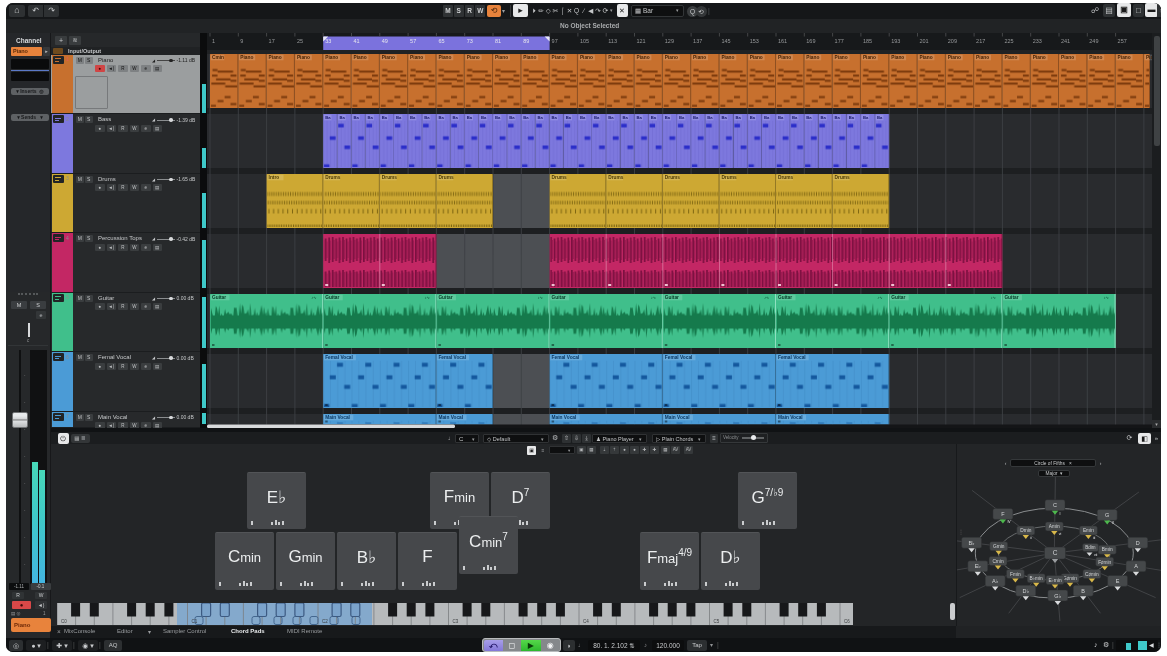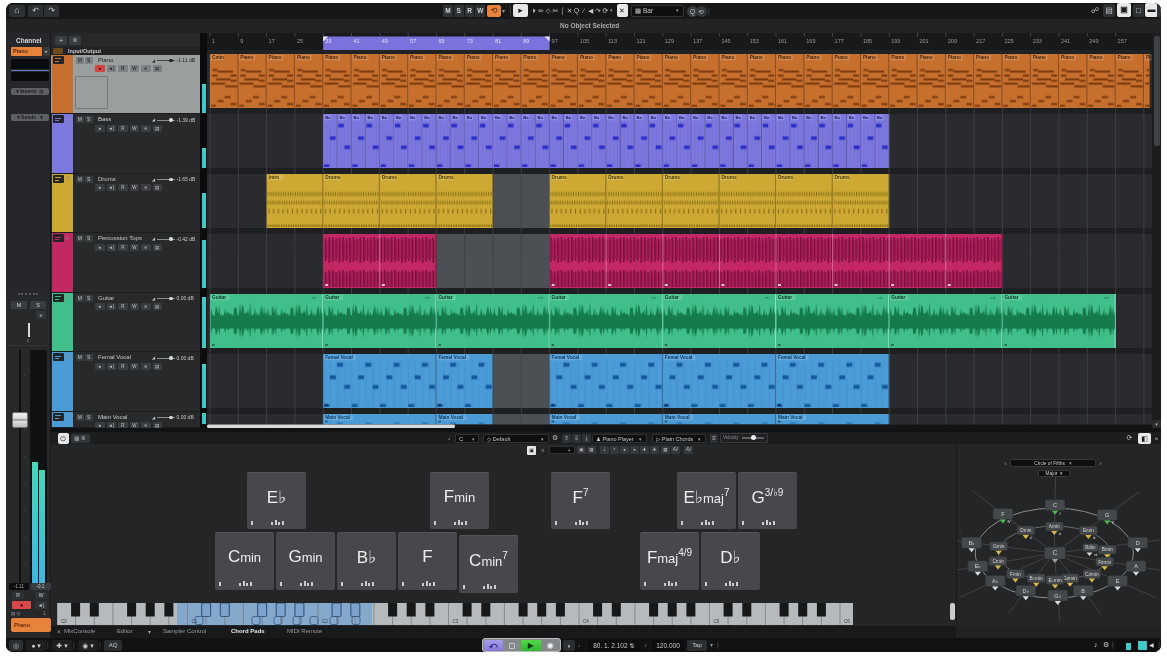--- a/index.html
+++ b/index.html
@@ -1289,38 +1289,30 @@
       <div style="left:35px;bottom:4px;width:1.5px;height:4px;background:#caccce;"></div>
     </div>
 <div class="" style="left:424px;top:469px;width:59px;height:57px;background:#46484b;border-radius:2px;border-top:1px solid #525457;">
       <div style="position:relative;width:100%;text-align:center;margin-top:14px;font-size:17px;color:#eceeef;">F<span style="font-size:13px;">min</span></div>
       <div style="left:4px;bottom:4px;width:1.5px;height:4px;background:#caccce;"></div>
       <div style="left:24px;bottom:4px;width:1.5px;height:3px;background:#caccce;"></div>
       <div style="left:28px;bottom:4px;width:1.5px;height:5px;background:#caccce;"></div>
       <div style="left:31px;bottom:4px;width:1.5px;height:3px;background:#caccce;"></div>
       <div style="left:35px;bottom:4px;width:1.5px;height:4px;background:#caccce;"></div>
     </div>
-<div class="" style="left:545px;top:469px;width:59px;height:57px;background:#46484b;border-radius:2px;border-top:1px solid #525457;">
-      <div style="position:relative;width:100%;text-align:center;margin-top:14px;font-size:17px;color:#eceeef;">F<span style="font-size:10px;vertical-align:7px;">7</span></div>
+<div class="" style="left:485px;top:469px;width:59px;height:57px;background:#46484b;border-radius:2px;border-top:1px solid #525457;">
+      <div style="position:relative;width:100%;text-align:center;margin-top:14px;font-size:17px;color:#eceeef;">D<span style="font-size:10px;vertical-align:7px;">7</span></div>
       <div style="left:4px;bottom:4px;width:1.5px;height:4px;background:#caccce;"></div>
       <div style="left:24px;bottom:4px;width:1.5px;height:3px;background:#caccce;"></div>
       <div style="left:28px;bottom:4px;width:1.5px;height:5px;background:#caccce;"></div>
       <div style="left:31px;bottom:4px;width:1.5px;height:3px;background:#caccce;"></div>
       <div style="left:35px;bottom:4px;width:1.5px;height:4px;background:#caccce;"></div>
     </div>
-<div class="" style="left:671px;top:469px;width:59px;height:57px;background:#46484b;border-radius:2px;border-top:1px solid #525457;">
-      <div style="position:relative;width:100%;text-align:center;margin-top:14px;font-size:17px;color:#eceeef;">E♭<span style="font-size:13px;">maj</span><span style="font-size:10px;vertical-align:7px;">7</span></div>
-      <div style="left:4px;bottom:4px;width:1.5px;height:4px;background:#caccce;"></div>
-      <div style="left:24px;bottom:4px;width:1.5px;height:3px;background:#caccce;"></div>
-      <div style="left:28px;bottom:4px;width:1.5px;height:5px;background:#caccce;"></div>
-      <div style="left:31px;bottom:4px;width:1.5px;height:3px;background:#caccce;"></div>
-      <div style="left:35px;bottom:4px;width:1.5px;height:4px;background:#caccce;"></div>
-    </div>
 <div class="" style="left:732px;top:469px;width:59px;height:57px;background:#46484b;border-radius:2px;border-top:1px solid #525457;">
-      <div style="position:relative;width:100%;text-align:center;margin-top:14px;font-size:17px;color:#eceeef;">G<span style="font-size:10px;vertical-align:7px;">3/♭9</span></div>
+      <div style="position:relative;width:100%;text-align:center;margin-top:14px;font-size:17px;color:#eceeef;">G<span style="font-size:10px;vertical-align:7px;">7/♭9</span></div>
       <div style="left:4px;bottom:4px;width:1.5px;height:4px;background:#caccce;"></div>
       <div style="left:24px;bottom:4px;width:1.5px;height:3px;background:#caccce;"></div>
       <div style="left:28px;bottom:4px;width:1.5px;height:5px;background:#caccce;"></div>
       <div style="left:31px;bottom:4px;width:1.5px;height:3px;background:#caccce;"></div>
       <div style="left:35px;bottom:4px;width:1.5px;height:4px;background:#caccce;"></div>
     </div>
 <div class="" style="left:209px;top:528.5px;width:59px;height:58px;background:#46484b;border-radius:2px;border-top:1px solid #525457;">
       <div style="position:relative;width:100%;text-align:center;margin-top:14px;font-size:17px;color:#eceeef;">C<span style="font-size:13px;">min</span></div>
       <div style="left:4px;bottom:4px;width:1.5px;height:4px;background:#caccce;"></div>
       <div style="left:24px;bottom:4px;width:1.5px;height:3px;background:#caccce;"></div>
@@ -1345,21 +1337,21 @@
       <div style="left:35px;bottom:4px;width:1.5px;height:4px;background:#caccce;"></div>
     </div>
 <div class="" style="left:392px;top:528.5px;width:59px;height:58px;background:#46484b;border-radius:2px;border-top:1px solid #525457;">
       <div style="position:relative;width:100%;text-align:center;margin-top:14px;font-size:17px;color:#eceeef;">F</div>
       <div style="left:4px;bottom:4px;width:1.5px;height:4px;background:#caccce;"></div>
       <div style="left:24px;bottom:4px;width:1.5px;height:3px;background:#caccce;"></div>
       <div style="left:28px;bottom:4px;width:1.5px;height:5px;background:#caccce;"></div>
       <div style="left:31px;bottom:4px;width:1.5px;height:3px;background:#caccce;"></div>
       <div style="left:35px;bottom:4px;width:1.5px;height:4px;background:#caccce;"></div>
     </div>
-<div class="" style="left:453px;top:532px;width:59px;height:58px;background:#46484b;border-radius:2px;border-top:1px solid #525457;">
+<div class="" style="left:453px;top:513px;width:59px;height:58px;background:#46484b;border-radius:2px;border-top:1px solid #525457;">
       <div style="position:relative;width:100%;text-align:center;margin-top:14px;font-size:17px;color:#eceeef;">C<span style="font-size:13px;">min</span><span style="font-size:10px;vertical-align:7px;">7</span></div>
       <div style="left:4px;bottom:4px;width:1.5px;height:4px;background:#caccce;"></div>
       <div style="left:24px;bottom:4px;width:1.5px;height:3px;background:#caccce;"></div>
       <div style="left:28px;bottom:4px;width:1.5px;height:5px;background:#caccce;"></div>
       <div style="left:31px;bottom:4px;width:1.5px;height:3px;background:#caccce;"></div>
       <div style="left:35px;bottom:4px;width:1.5px;height:4px;background:#caccce;"></div>
     </div>
 <div class="" style="left:634px;top:528.5px;width:59px;height:58px;background:#46484b;border-radius:2px;border-top:1px solid #525457;">
       <div style="position:relative;width:100%;text-align:center;margin-top:14px;font-size:17px;color:#eceeef;">F<span style="font-size:13px;">maj</span><span style="font-size:10px;vertical-align:7px;">4/9</span></div>
       <div style="left:4px;bottom:4px;width:1.5px;height:4px;background:#caccce;"></div>

